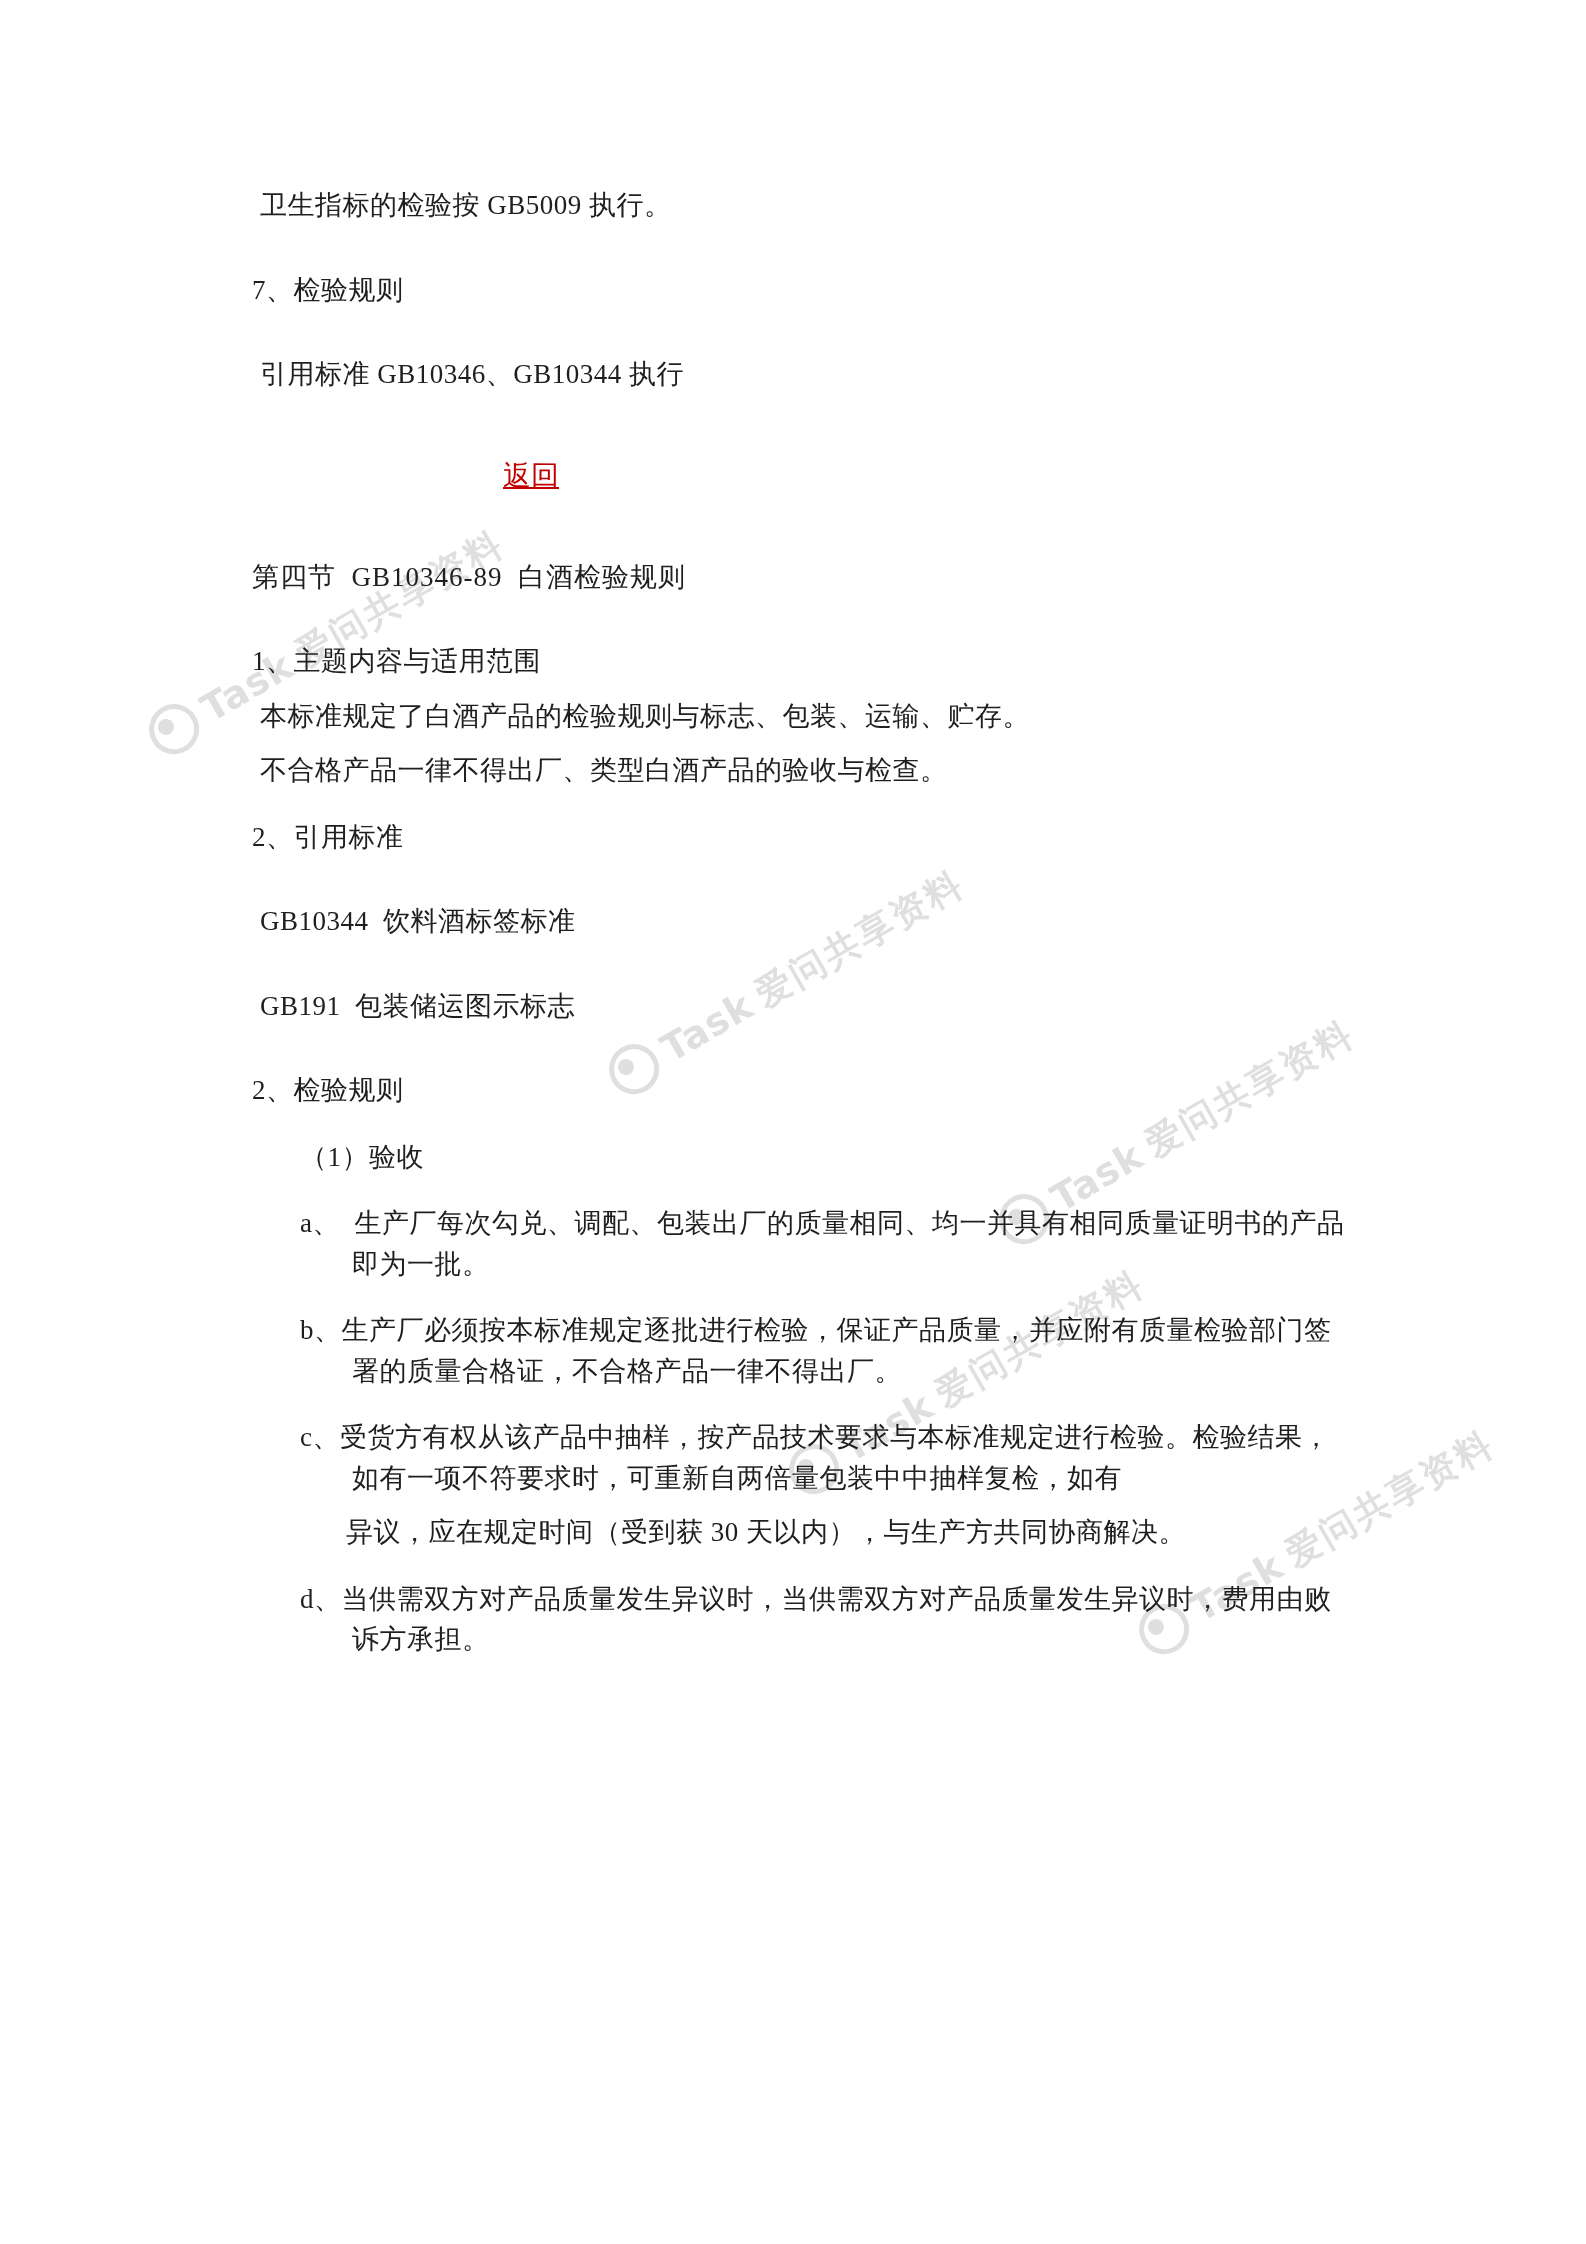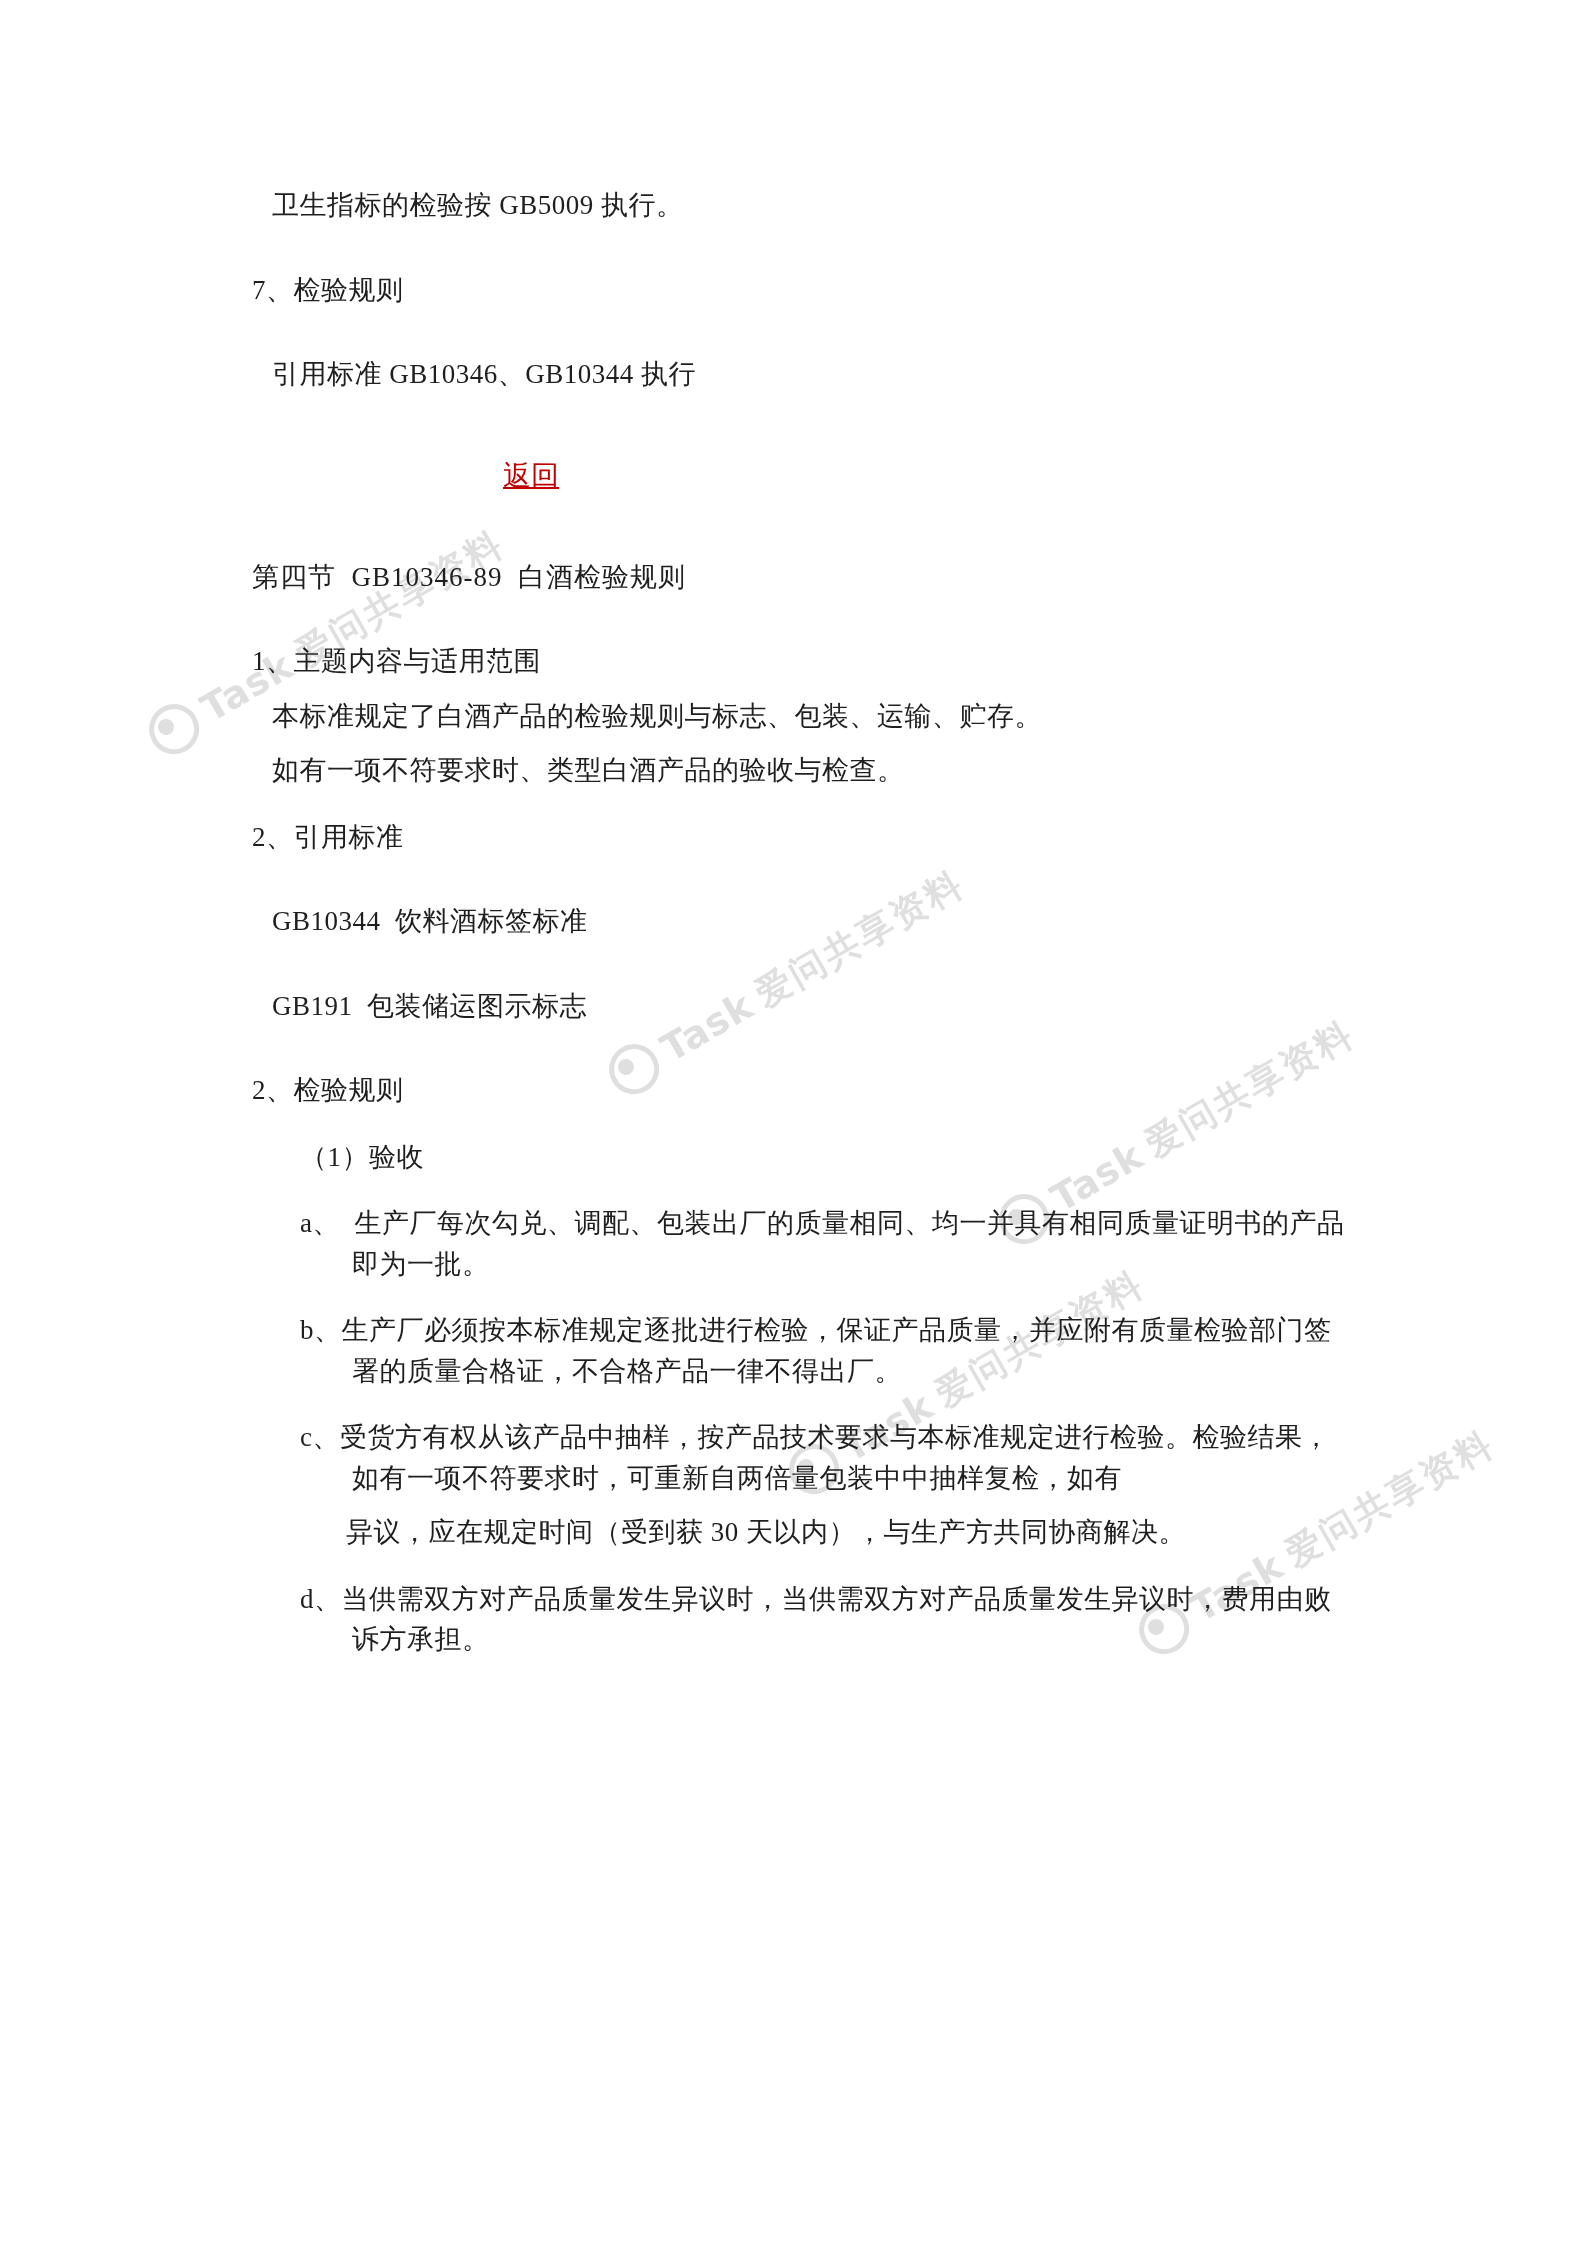--- a/index.html
+++ b/index.html
@@ -35,21 +35,21 @@
   
   .line {
     font-size: 27px;
     line-height: 1.5;
     letter-spacing: 0.5px;
     color: #1f1f1f;
     white-space: pre-wrap;
   }
 
   .indent-1 { margin-left: 16px; }
-  .indent-2 { margin-left: 36px; }
+  .indent-2 { margin-left: 24px; }
   .indent-3 { margin-left: 64px; }
 
   .gap-xs { margin-top: 14px; }
   .gap-s  { margin-top: 26px; }
   .gap-m  { margin-top: 44px; }
   .gap-l  { margin-top: 62px; }
 
   .section-heading {
     font-size: 27px;
     letter-spacing: 1px;
@@ -161,21 +161,21 @@
     <div class="line indent-2 gap-m">引用标准 GB10346、GB10344 执行</div>
 
     <a class="back-link gap-l" href="#">返回</a>
 
     <div class="line indent-1 section-heading gap-l">第四节  GB10346-89  白酒检验规则</div>
 
     <div class="line indent-1 gap-m">1、主题内容与适用范围</div>
 
     <div class="line indent-2 gap-xs">本标准规定了白酒产品的检验规则与标志、包装、运输、贮存。</div>
 
-    <div class="line indent-2 gap-xs">如有一项不符要求时、类型白酒产品的验收与检查。</div>
+    <div class="line indent-2 gap-xs">不合格产品一律不得出厂、类型白酒产品的验收与检查。</div>
 
     <div class="line indent-1 gap-s">2、引用标准</div>
 
     <div class="line indent-2 gap-m">GB10344  饮料酒标签标准</div>
 
     <div class="line indent-2 gap-m">GB191  包装储运图示标志</div>
 
     <div class="line indent-1 gap-m">2、检验规则</div>
 
     <div class="line indent-3 gap-s">（1）验收</div>

